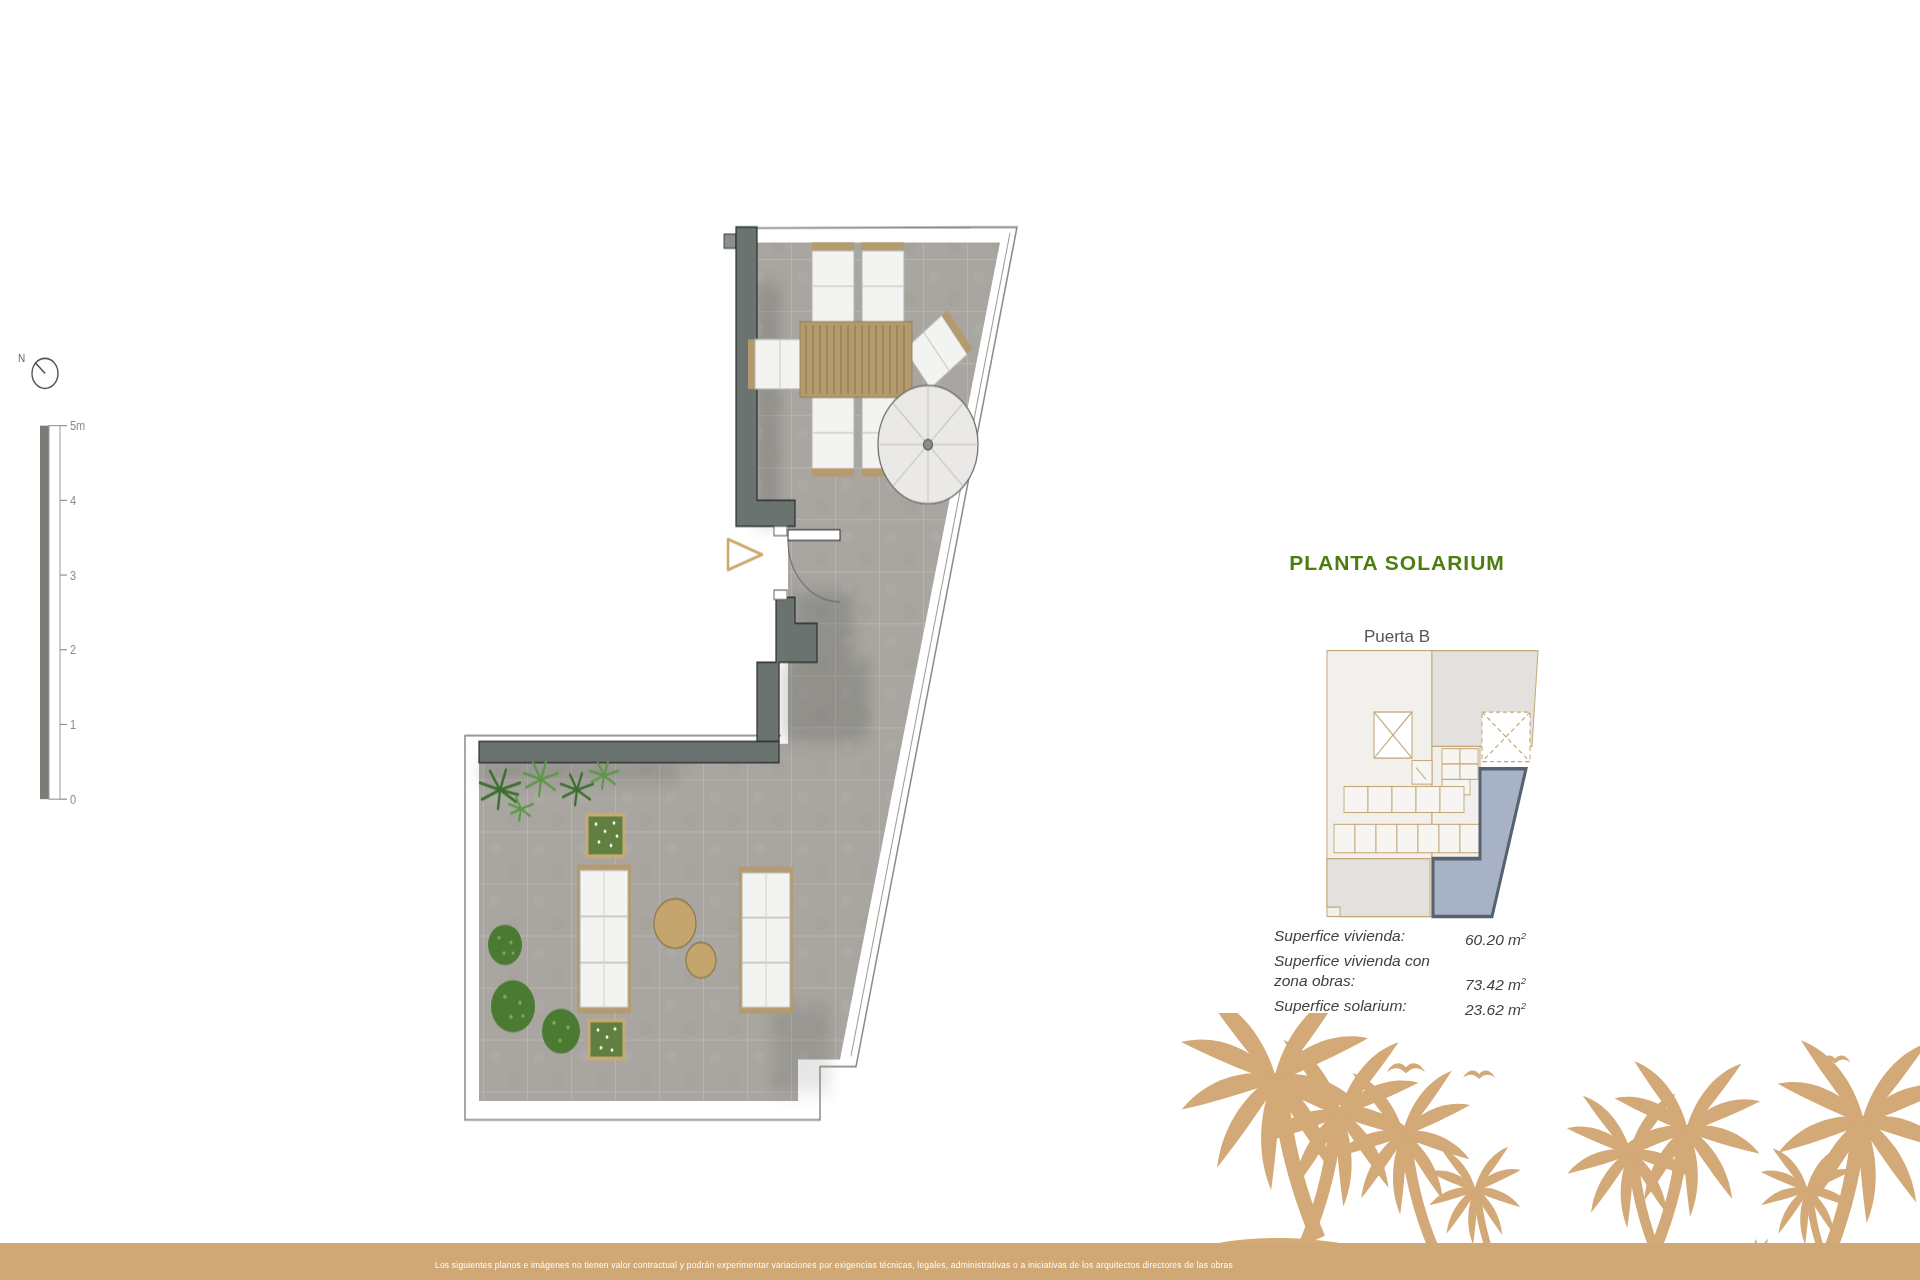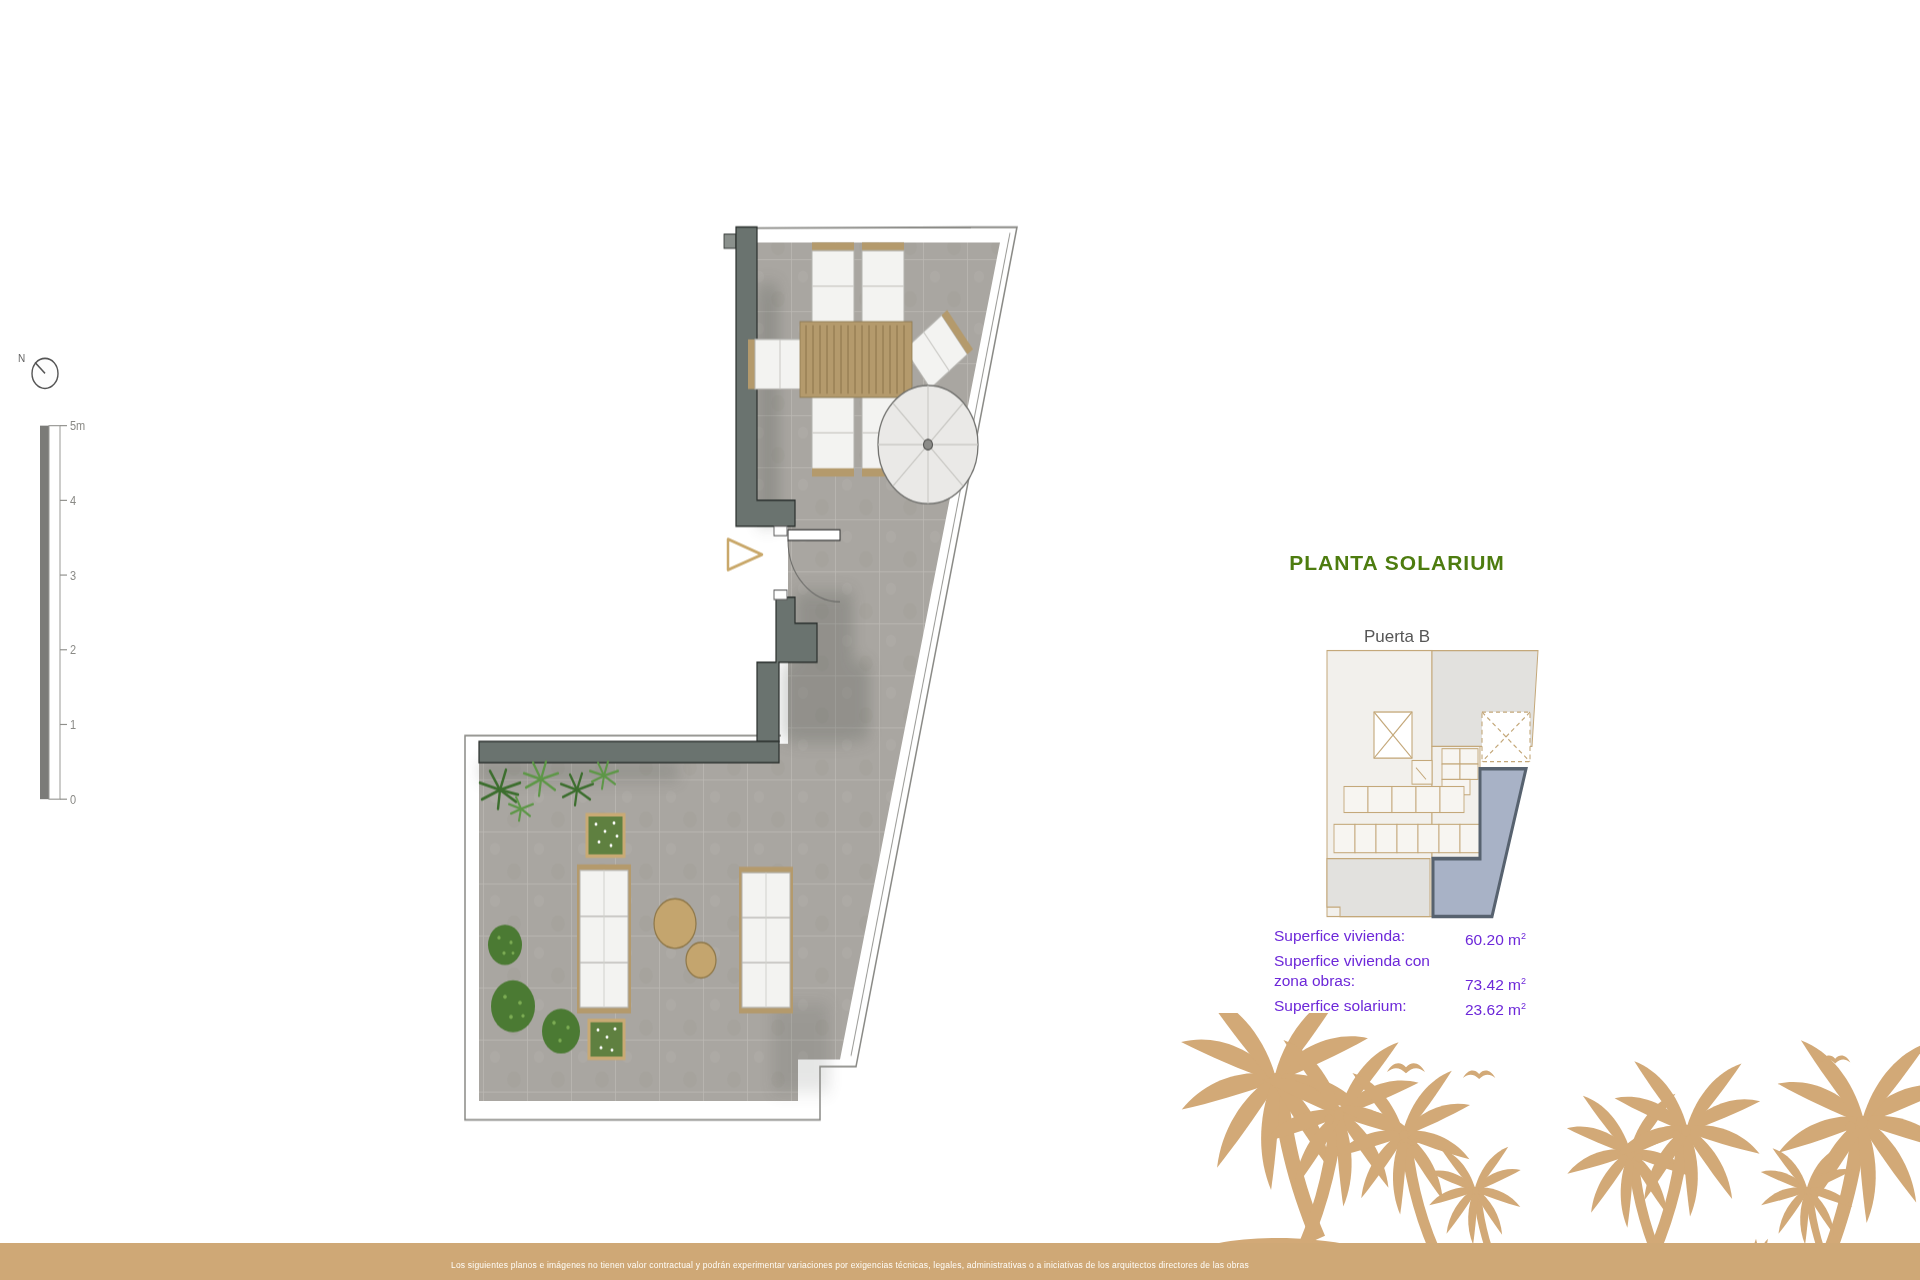--- a/index.html
+++ b/index.html
@@ -4,27 +4,27 @@
 <style>
   html,body{margin:0;padding:0;background:#ffffff;}
   body{width:1920px;height:1280px;position:relative;overflow:hidden;
        font-family:"Liberation Sans",sans-serif;}
   .abs{position:absolute;}
   
   .title{left:1277px;top:551px;width:240px;text-align:center;
          font-size:21px;font-weight:bold;letter-spacing:1px;color:#4d7c0f;}
   .subtitle{left:1277px;top:579px;width:240px;text-align:center;
          font-size:17px;color:#565656;margin-top:48px;}
-  .areas{left:1274px;top:926px;width:252px;font-size:15.5px;color:#6d28d9;}
+  .areas{left:1274px;top:926px;width:252px;font-size:15.5px;color:#404040;font-style:italic;}
   .arow{display:flex;justify-content:space-between;line-height:20.6px;white-space:nowrap;}
   .aval sup{font-size:9px;}
   
   .footer{left:0;top:1243px;width:1920px;height:37px;background:#cfa876;}
   .footer span{position:absolute;left:0;top:17px;width:1668px;text-align:center;
-       font-size:8.5px;color:#fffdf8;letter-spacing:.2px;padding-left:16px;}
+       font-size:8.5px;color:#fffdf8;letter-spacing:.2px;}
   svg{display:block;}
 </style>
 </head>
 <body>
 
 <svg class="abs" style="left:14px;top:348px" width="56" height="52" viewBox="0 0 56 45" preserveAspectRatio="none">
   <text x="4" y="12" font-size="10" fill="#666">N</text>
   <circle cx="31" cy="22" r="13" fill="#fdfdfd" stroke="#555" stroke-width="1.4"></circle>
   <line x1="31" y1="22" x2="21" y2="12.5" stroke="#555" stroke-width="1.4"></line>
 </svg>

